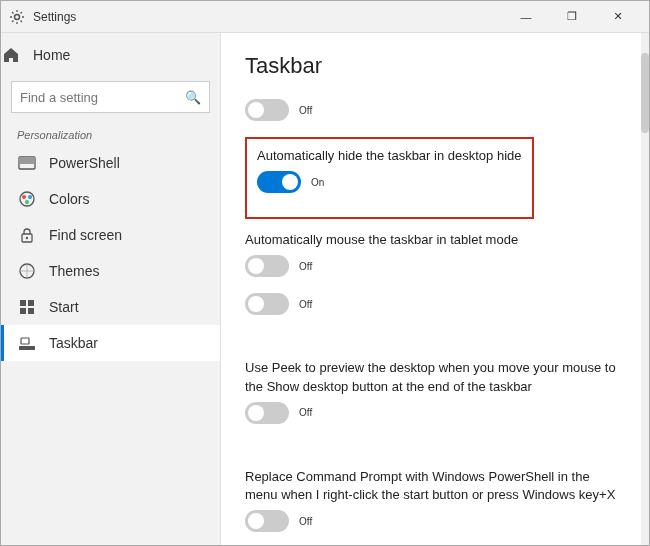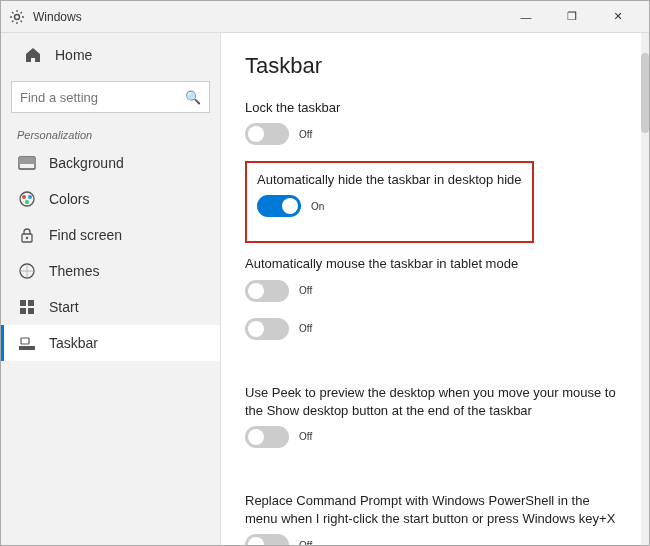--- a/index.html
+++ b/index.html
@@ -68,21 +68,21 @@
       background: #f2f2f2;
       display: flex;
       flex-direction: column;
       padding: 0;
       overflow-y: auto;
       border-right: 1px solid #e0e0e0;
     }
     .sidebar-home {
       display: flex;
       align-items: center;
-      padding: 12px 22px;
+      padding: 12px 0;
       gap: 12px;
       cursor: pointer;
     }
     .sidebar-home-icon {
       width: 20px; height: 20px;
       display: flex; align-items: center; justify-content: center;
     }
     .sidebar-home-label { font-size: 14px; color: #333; }
     .search-box {
       margin: 4px 10px 8px 10px;
@@ -230,21 +230,21 @@
 
 <div class="window">
 
   <div class="titlebar">
     <div class="titlebar-icon">
       <svg viewBox="0 0 16 16" fill="#555">
         <circle cx="8" cy="8" r="2.5" fill="none" stroke="#555" stroke-width="1.5"></circle>
         <path d="M8 1v2M8 13v2M1 8h2M13 8h2M3.05 3.05l1.41 1.41M11.54 11.54l1.41 1.41M3.05 12.95l1.41-1.41M11.54 4.46l1.41-1.41" stroke="#555" stroke-width="1.3"></path>
       </svg>
     </div>
-    <span class="titlebar-title">Windows</span>
+    <span class="titlebar-title">Settings</span>
     <div class="titlebar-buttons">
       <div class="titlebar-btn">—</div>
       <div class="titlebar-btn">❐</div>
       <div class="titlebar-btn close">✕</div>
     </div>
   </div>
 
   <div class="content">
 
     <div class="sidebar">
@@ -265,21 +265,21 @@
 
       <div class="sidebar-section-label">Personalization</div>
 
       <div class="sidebar-item">
         <div class="sidebar-item-icon">
           <svg width="18" height="18" viewBox="0 0 18 18">
               <rect x="1" y="3" width="16" height="12" rx="1" fill="none" stroke="#555" stroke-width="1.3"></rect>
               <rect x="1" y="3" width="16" height="7" rx="1" fill="#999"></rect>
             </svg>
         </div>
-        <span>Background</span>
+        <span>PowerShell</span>
       </div>
       <div class="sidebar-item">
         <div class="sidebar-item-icon">
           <svg width="18" height="18" viewBox="0 0 18 18">
               <circle cx="9" cy="9" r="7" fill="none" stroke="#555" stroke-width="1.3"></circle>
               <circle cx="6" cy="7" r="2" fill="#e74c3c"></circle>
               <circle cx="12" cy="7" r="2" fill="#3498db"></circle>
               <circle cx="9" cy="12" r="2" fill="#2ecc71"></circle>
             </svg>
         </div>
@@ -325,21 +325,20 @@
         <span>Taskbar</span>
       </div>
     </div>
 
     <div class="main-wrapper">
       <div class="main">
         <h1 class="main-title">Taskbar</h1>
 
         
         <div class="setting-group">
-          <div class="setting-label">Lock the taskbar</div>
           <div class="toggle-row">
             <div class="toggle off">
               <div class="toggle-knob"></div>
             </div>
             <span class="toggle-state-label">Off</span>
           </div>
         </div>
 
         
         <div class="highlight-box">

